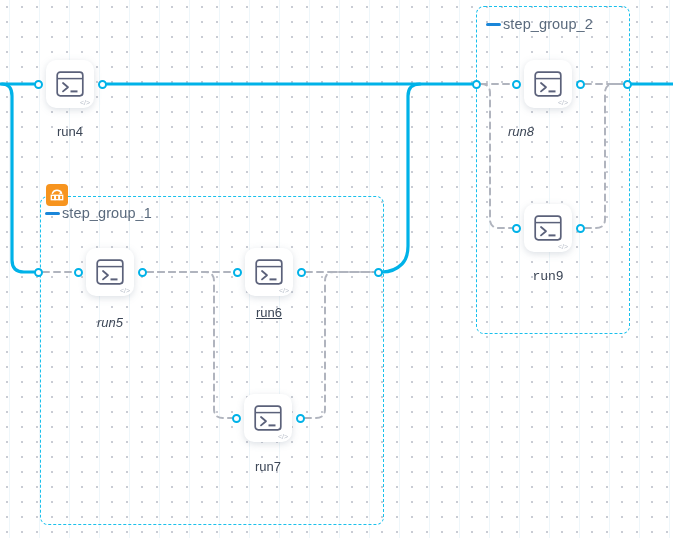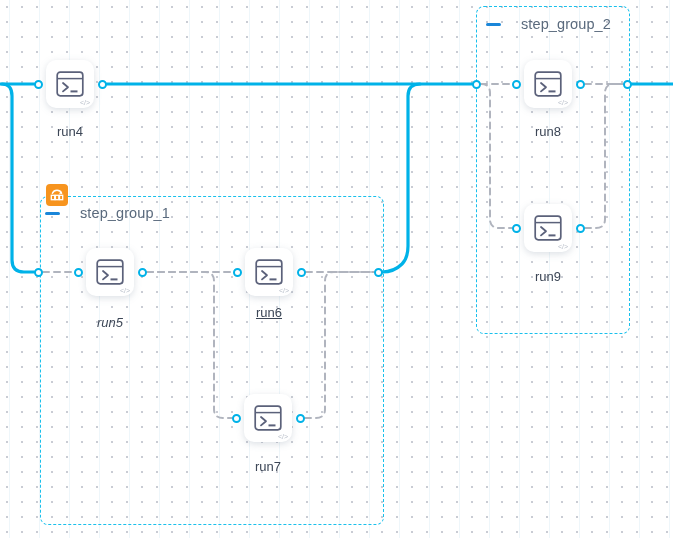--- a/index.html
+++ b/index.html
@@ -33,21 +33,21 @@
   .group {
     position: absolute;
     border: 1.6px dashed #19c0ec;
     border-radius: 8px;
     background: rgba(255,255,255,0.0);
   }
   .group-label {
     position: absolute;
     display: flex;
     align-items: center;
-    gap: 20px;
+    gap: 2px;
     white-space: nowrap;
   }
   .group-toggle {
     display: inline-block;
     width: 15px;
     height: 3px;
     border-radius: 2px;
     background: #1a86d9;
     flex: none;
   }
@@ -206,32 +206,32 @@
 
   <div class="node" style="left:524px; top:60px;">
     <svg width="28" height="26" viewBox="0 0 28 26">
       <rect x="1.2" y="1.2" width="25.6" height="23.6" rx="3" fill="none" stroke="#5b617a" stroke-width="1.7"></rect>
       <line x1="1.2" y1="7.6" x2="26.8" y2="7.6" stroke="#5b617a" stroke-width="1.5"></line>
       <polyline points="7,12 12,16.2 7,20.4" fill="none" stroke="#5b617a" stroke-width="1.8" stroke-linecap="round" stroke-linejoin="round"></polyline>
       <line x1="14.5" y1="20.4" x2="21.5" y2="20.4" stroke="#5b617a" stroke-width="2"></line>
     </svg>
     <span class="code-mark">&lt;/&gt;</span>
   </div>
-  <div class="node-label" style="left:503px; top:124px;">run8</div>
+  <div class="node-label" style="left:476px; top:124px;font-style:italic;">run8</div>
 
   <div class="node" style="left:524px; top:204px;">
     <svg width="28" height="26" viewBox="0 0 28 26">
       <rect x="1.2" y="1.2" width="25.6" height="23.6" rx="3" fill="none" stroke="#5b617a" stroke-width="1.7"></rect>
       <line x1="1.2" y1="7.6" x2="26.8" y2="7.6" stroke="#5b617a" stroke-width="1.5"></line>
       <polyline points="7,12 12,16.2 7,20.4" fill="none" stroke="#5b617a" stroke-width="1.8" stroke-linecap="round" stroke-linejoin="round"></polyline>
       <line x1="14.5" y1="20.4" x2="21.5" y2="20.4" stroke="#5b617a" stroke-width="2"></line>
     </svg>
     <span class="code-mark">&lt;/&gt;</span>
   </div>
-  <div class="node-label" style="left:503px; top:269px;">run9</div>
+  <div class="node-label" style="left:503px; top:269px;font-family:Liberation Mono, monospace;">run9</div>
 
   <div class="port" style="left:33.5px;  top:79.5px;"></div>
   <div class="port" style="left:97.5px;  top:79.5px;"></div>
   <div class="port" style="left:33.5px;  top:267.5px;"></div>
   <div class="port" style="left:73.5px;  top:267.5px;"></div>
   <div class="port" style="left:137.5px; top:267.5px;"></div>
   <div class="port" style="left:232.5px; top:267.5px;"></div>
   <div class="port" style="left:296.5px; top:267.5px;"></div>
   <div class="port" style="left:373.5px; top:267.5px;"></div>
   <div class="port" style="left:231.5px; top:413.5px;"></div>

